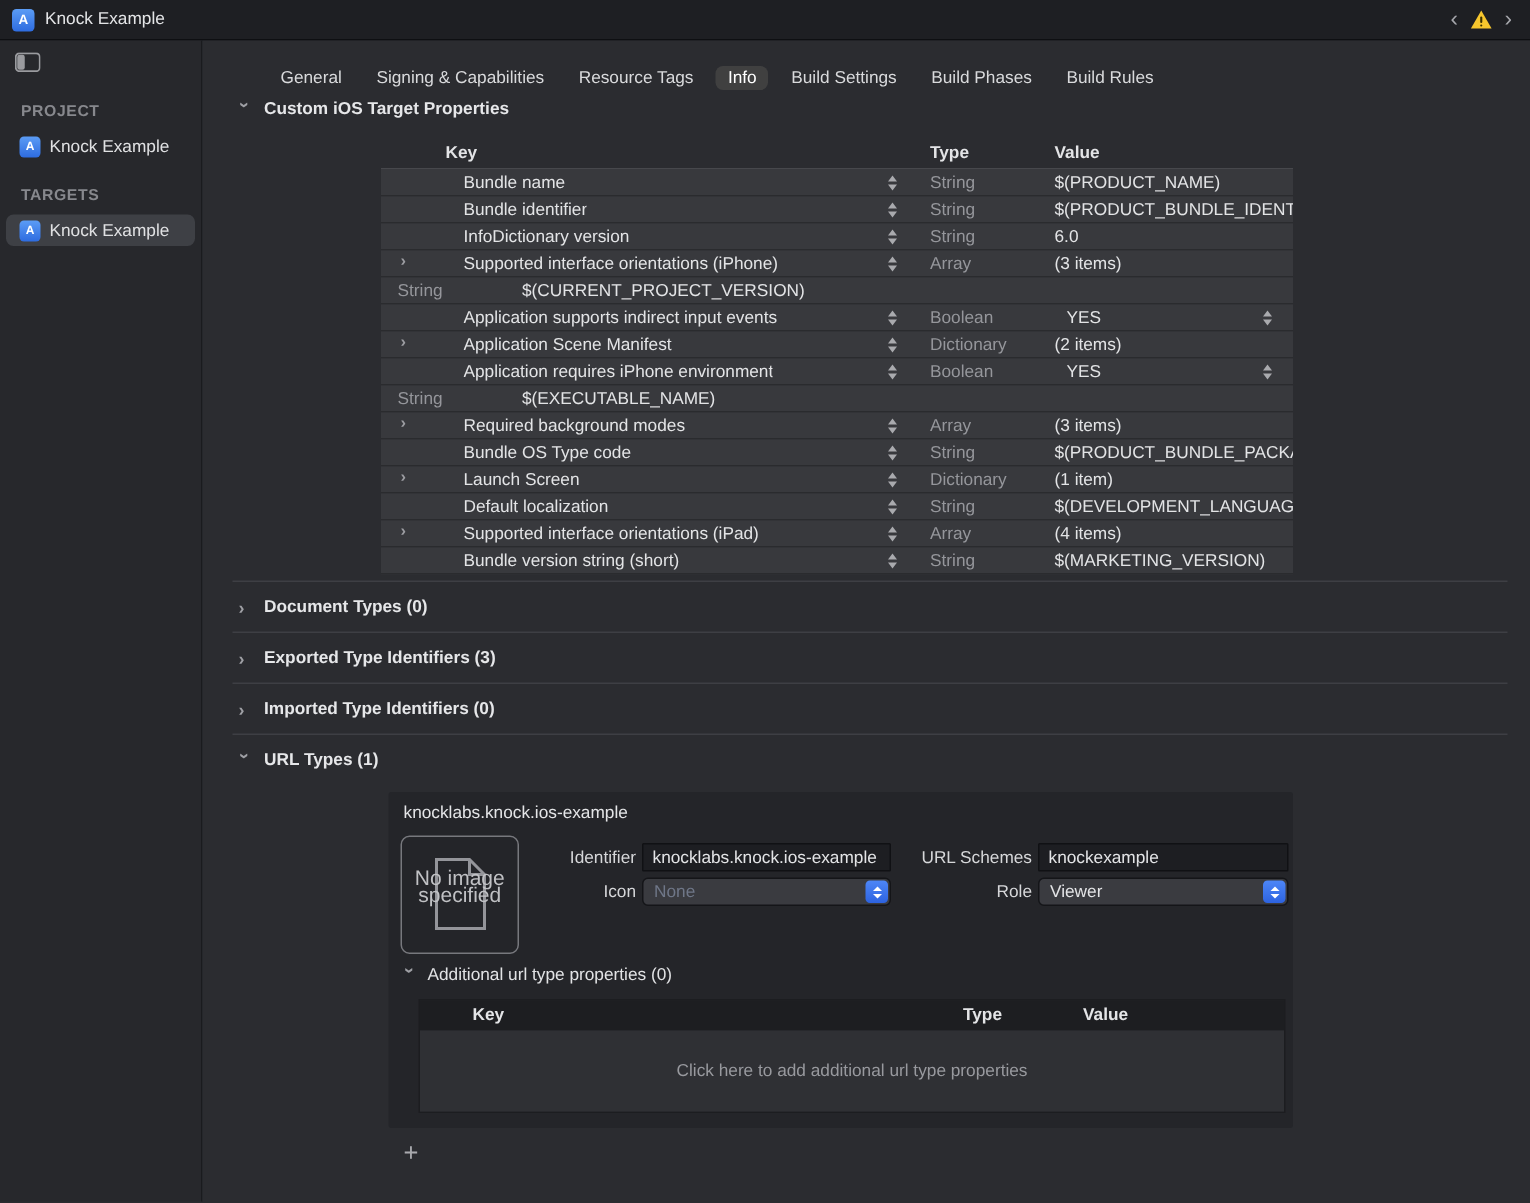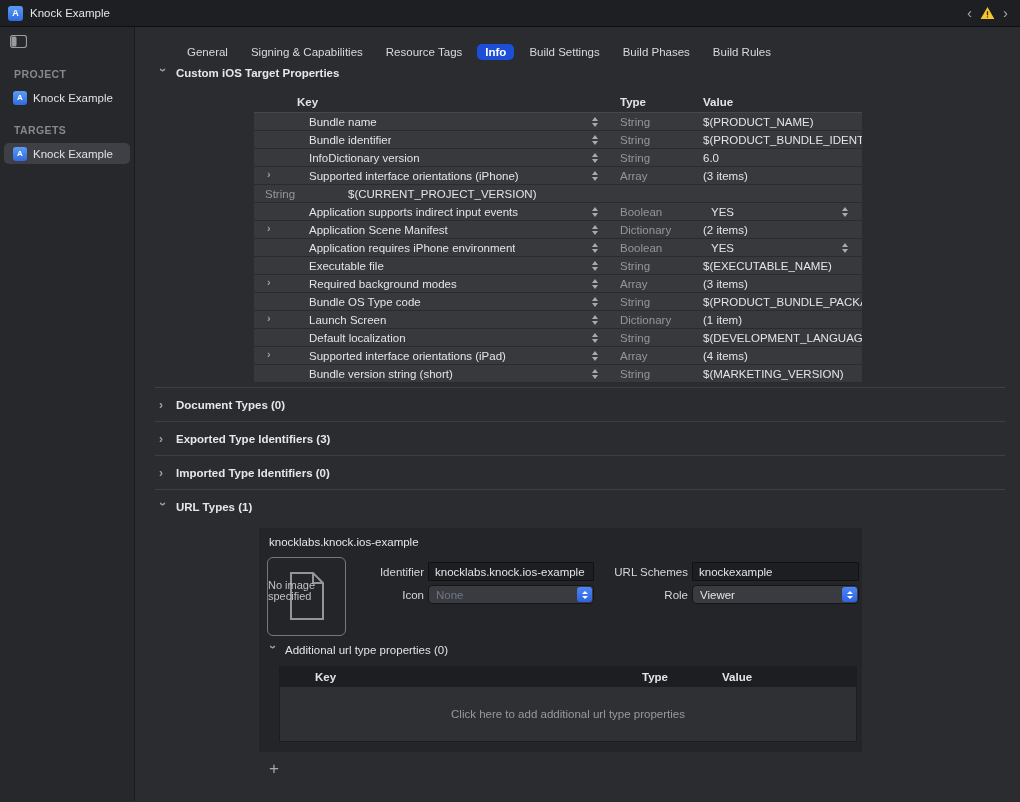--- a/index.html
+++ b/index.html
@@ -30,21 +30,21 @@
   .sb-header:first-child { margin-top:12px; }
   .sb-item { display:flex; align-items:center; gap:6px; height:21px; margin:1px 4px;
     padding-left:9px; border-radius:5px; }
   .sb-item.selected { background:#3e4045; }
   .sb-item .app-badge { width:14px; height:14px; font-size:8px; }
   .sb-label { color:#e0e1e3; }
 
   
   .tab-bar { height:29px; display:flex; align-items:center; gap:7px; padding-left:44px; }
   .tab { color:#d9dadc; padding:2px 8px; border-radius:5px; cursor:default; white-space:nowrap;margin-top:20px; }
-  .tab.active { background:#1d4ed8; color:#fff;font-weight:bold; }
+  .tab.active { background:#404040; color:#fff; }
 
   
   .content { flex:1; padding:0 15px 0 20px; overflow:hidden; }
 
   .section-header { display:flex; align-items:center; gap:9px; padding:11px 0 10px 4px; }
   .section-title { font-weight:bold; color:#e6e7e9; }
   .disclosure { color:#9fa0a5; font-weight:bold; font-size:12px; display:inline-block; width:8px;
     line-height:10px; }
   .disclosure.expanded { transform:rotate(90deg) translateX(-1px); }
   .hr { border-top:1px solid #3e3f44; }
@@ -79,22 +79,22 @@
     border-right:3px solid transparent; border-top:4px solid #a9aaae; }
 
   
   .url-panel { margin-left:104px; width:603px; background:#242529; border-radius:2px;
     margin-top:5px; padding:8px 0 10px 8px; }
   .url-item-title { color:#e4e5e7; padding:0 0 9px 2px; }
   .url-form { display:flex; }
   .image-well { width:79px; height:79px; border:1px solid #77787d; border-radius:6px;
     position:relative; flex:none; }
   .image-well svg { position:absolute; left:20px; top:13px; }
-  .image-well-text { position:absolute; left:0; right:0; top:22px; 
-    color:#c0c1c4; font-size:11px; line-height:11px; }
+  .image-well-text { position:absolute; left:0; right:0; top:22px; text-align:center;
+    color:#c0c1c4; font-size:14px; line-height:11px; }
   .fields { display:grid; grid-template-columns:72px 166px 90px 167px; column-gap:4px;
     row-gap:4px; align-items:center; margin-left:6px; margin-top:5px; height:42px; }
   .field-label { text-align:right; color:#d6d7d9; }
   .txt { width:100%; height:19px; background:#1d1e22; border:1px solid #101114; border-radius:1px;
     color:#e3e4e6; font-family:inherit; font-size:11.5px; padding:0 6px; }
   .popup { position:relative; height:19px; background:#3a3b40; border:1px solid #141518;
     border-radius:4px; display:flex; align-items:center; padding:0 22px 0 7px; cursor:default; }
   .popup-text { white-space:nowrap; overflow:hidden; }
   .popup-text.dim { color:#6f7788; }
   .popup-cap { position:absolute; right:1px; top:1px; bottom:1px; width:15px; border-radius:3px;
@@ -265,24 +265,20 @@
                 <span class="key-text">Application requires iPhone environment</span>
                 <span class="stepper"></span>
               </div>
               <div class="c-type">Boolean</div>
               <div class="c-value bool">
                 <span class="value-text">YES</span>
                 <span class="stepper"></span>
               </div>
             </div>
             <div class="prow">
-              <div class="c-key">
-                <span class="key-text">Executable file</span>
-                <span class="stepper"></span>
-              </div>
               <div class="c-type">String</div>
               <div class="c-value">
                 <span class="value-text">$(EXECUTABLE_NAME)</span>
               </div>
             </div>
             <div class="prow">
               <div class="c-key">
                 <span class="row-disclosure">›</span>
                 <span class="key-text">Required background modes</span>
                 <span class="stepper"></span>

